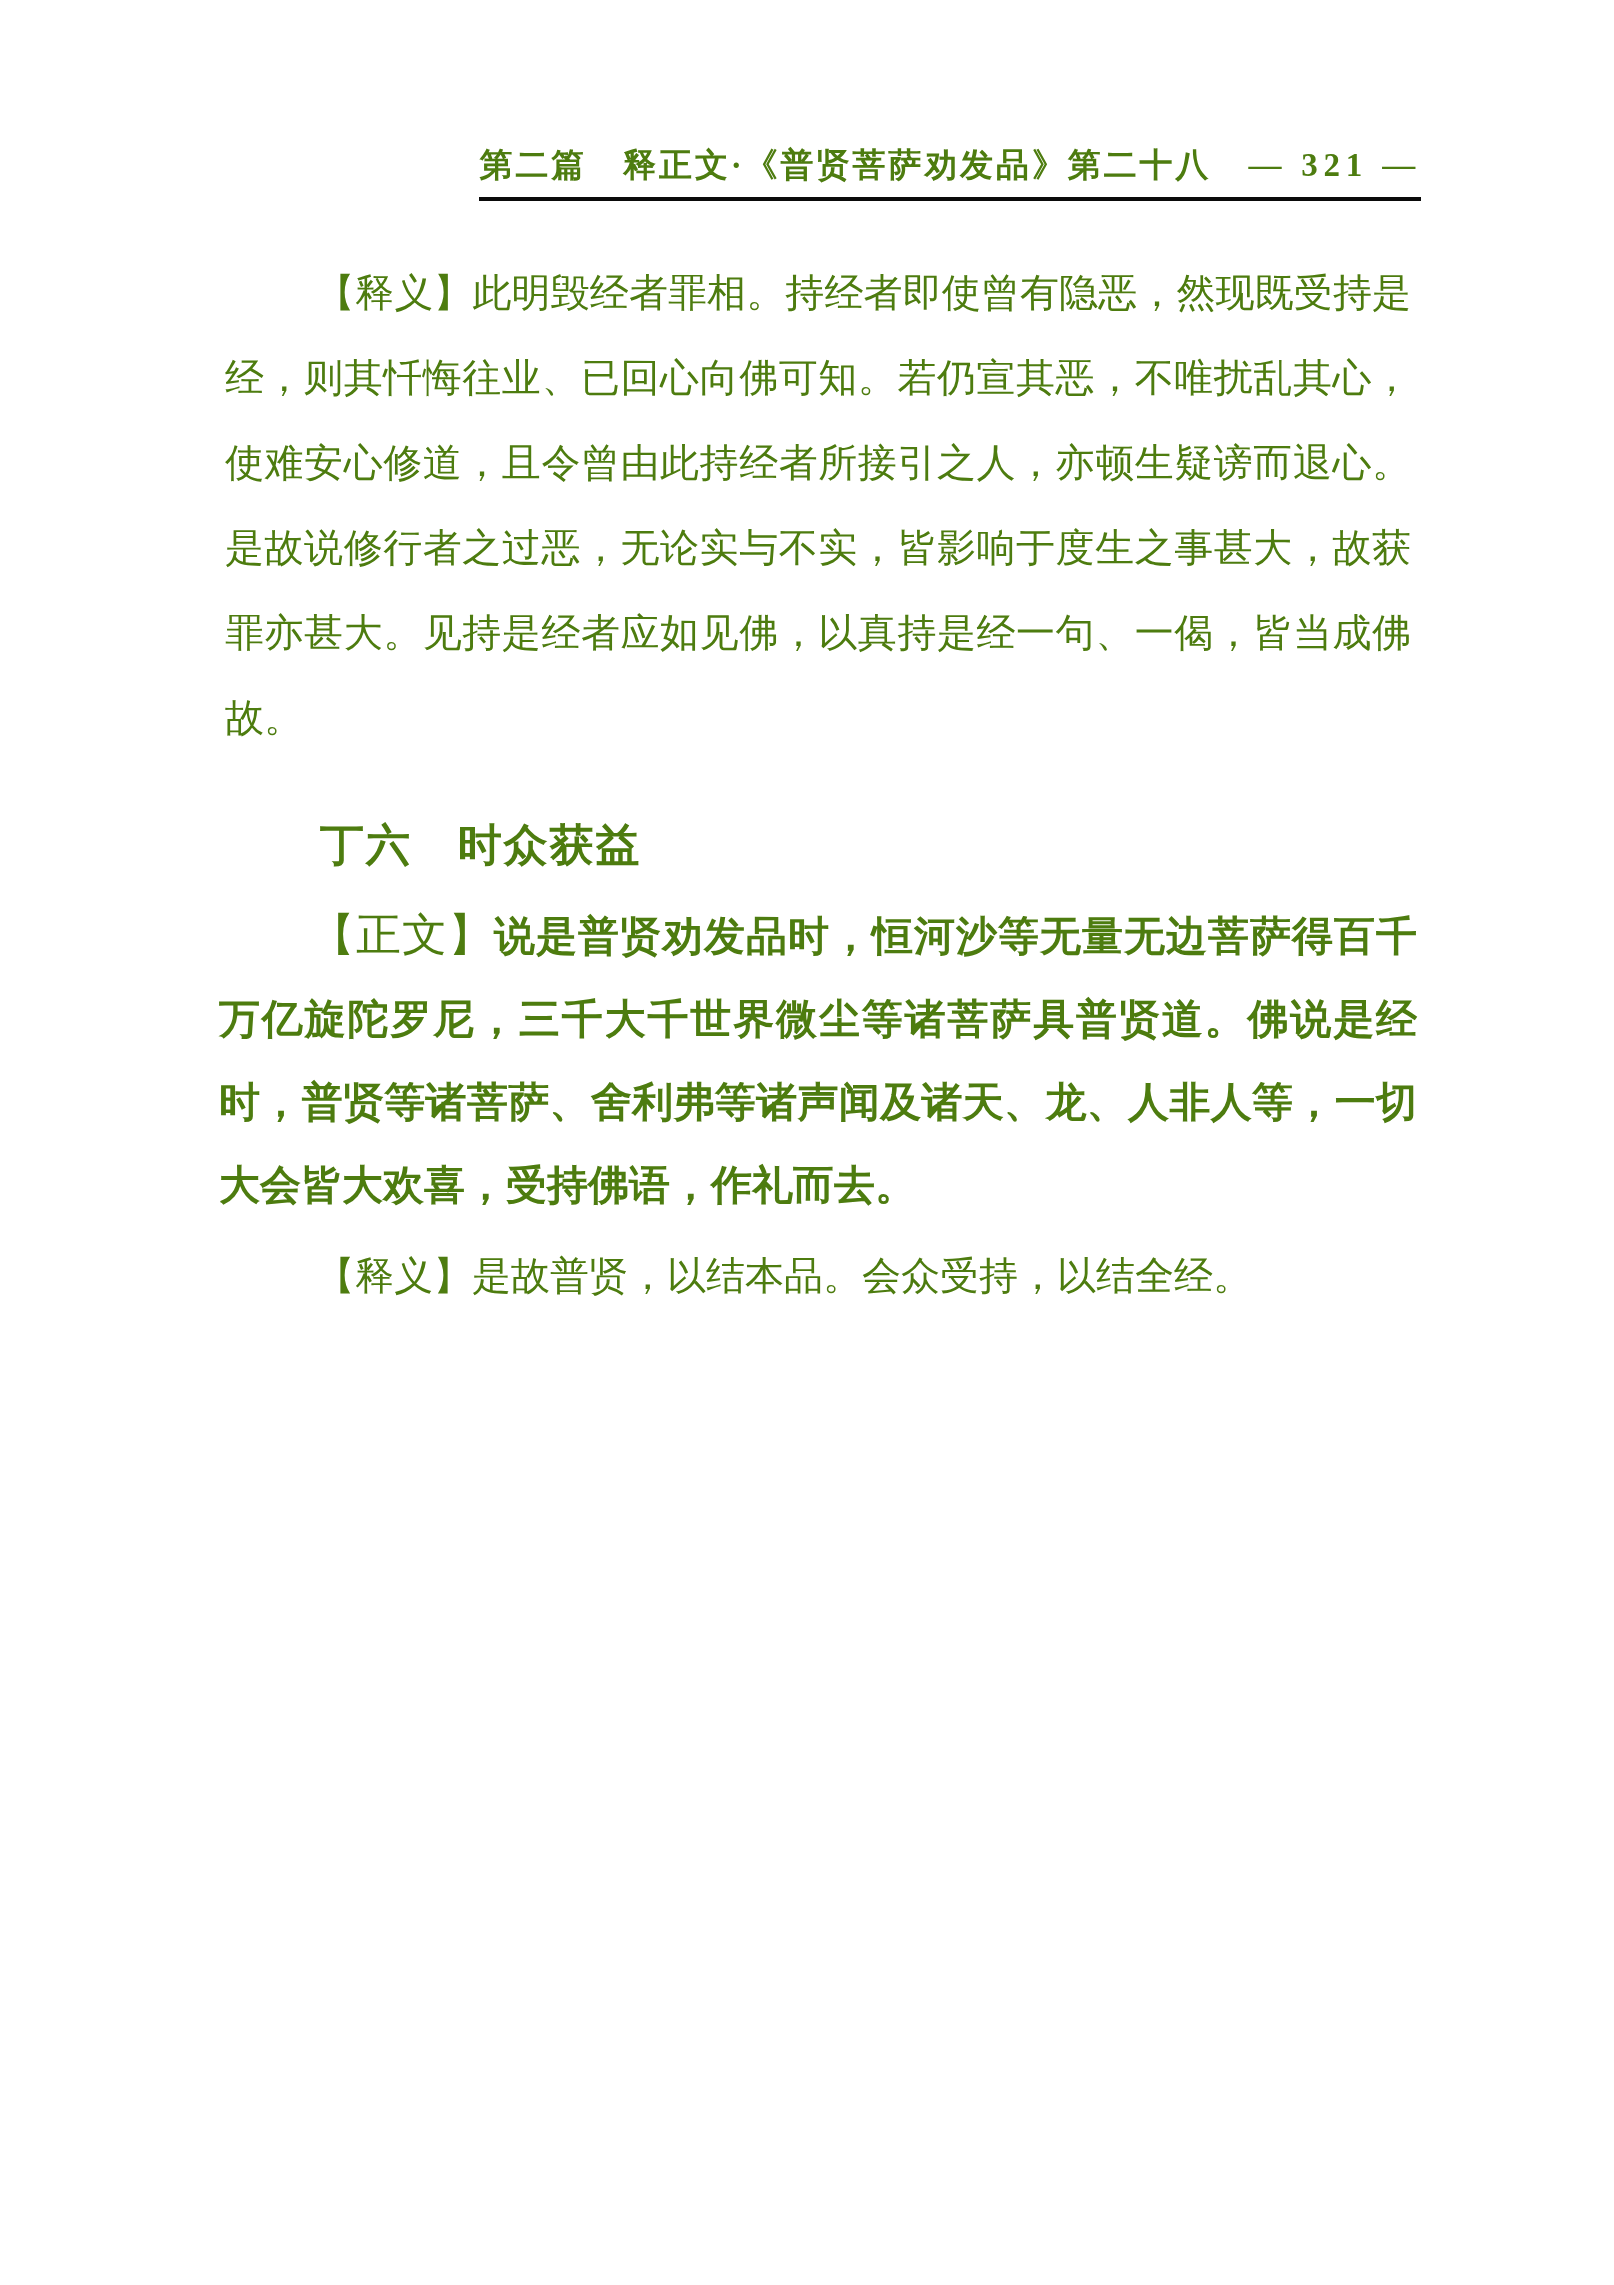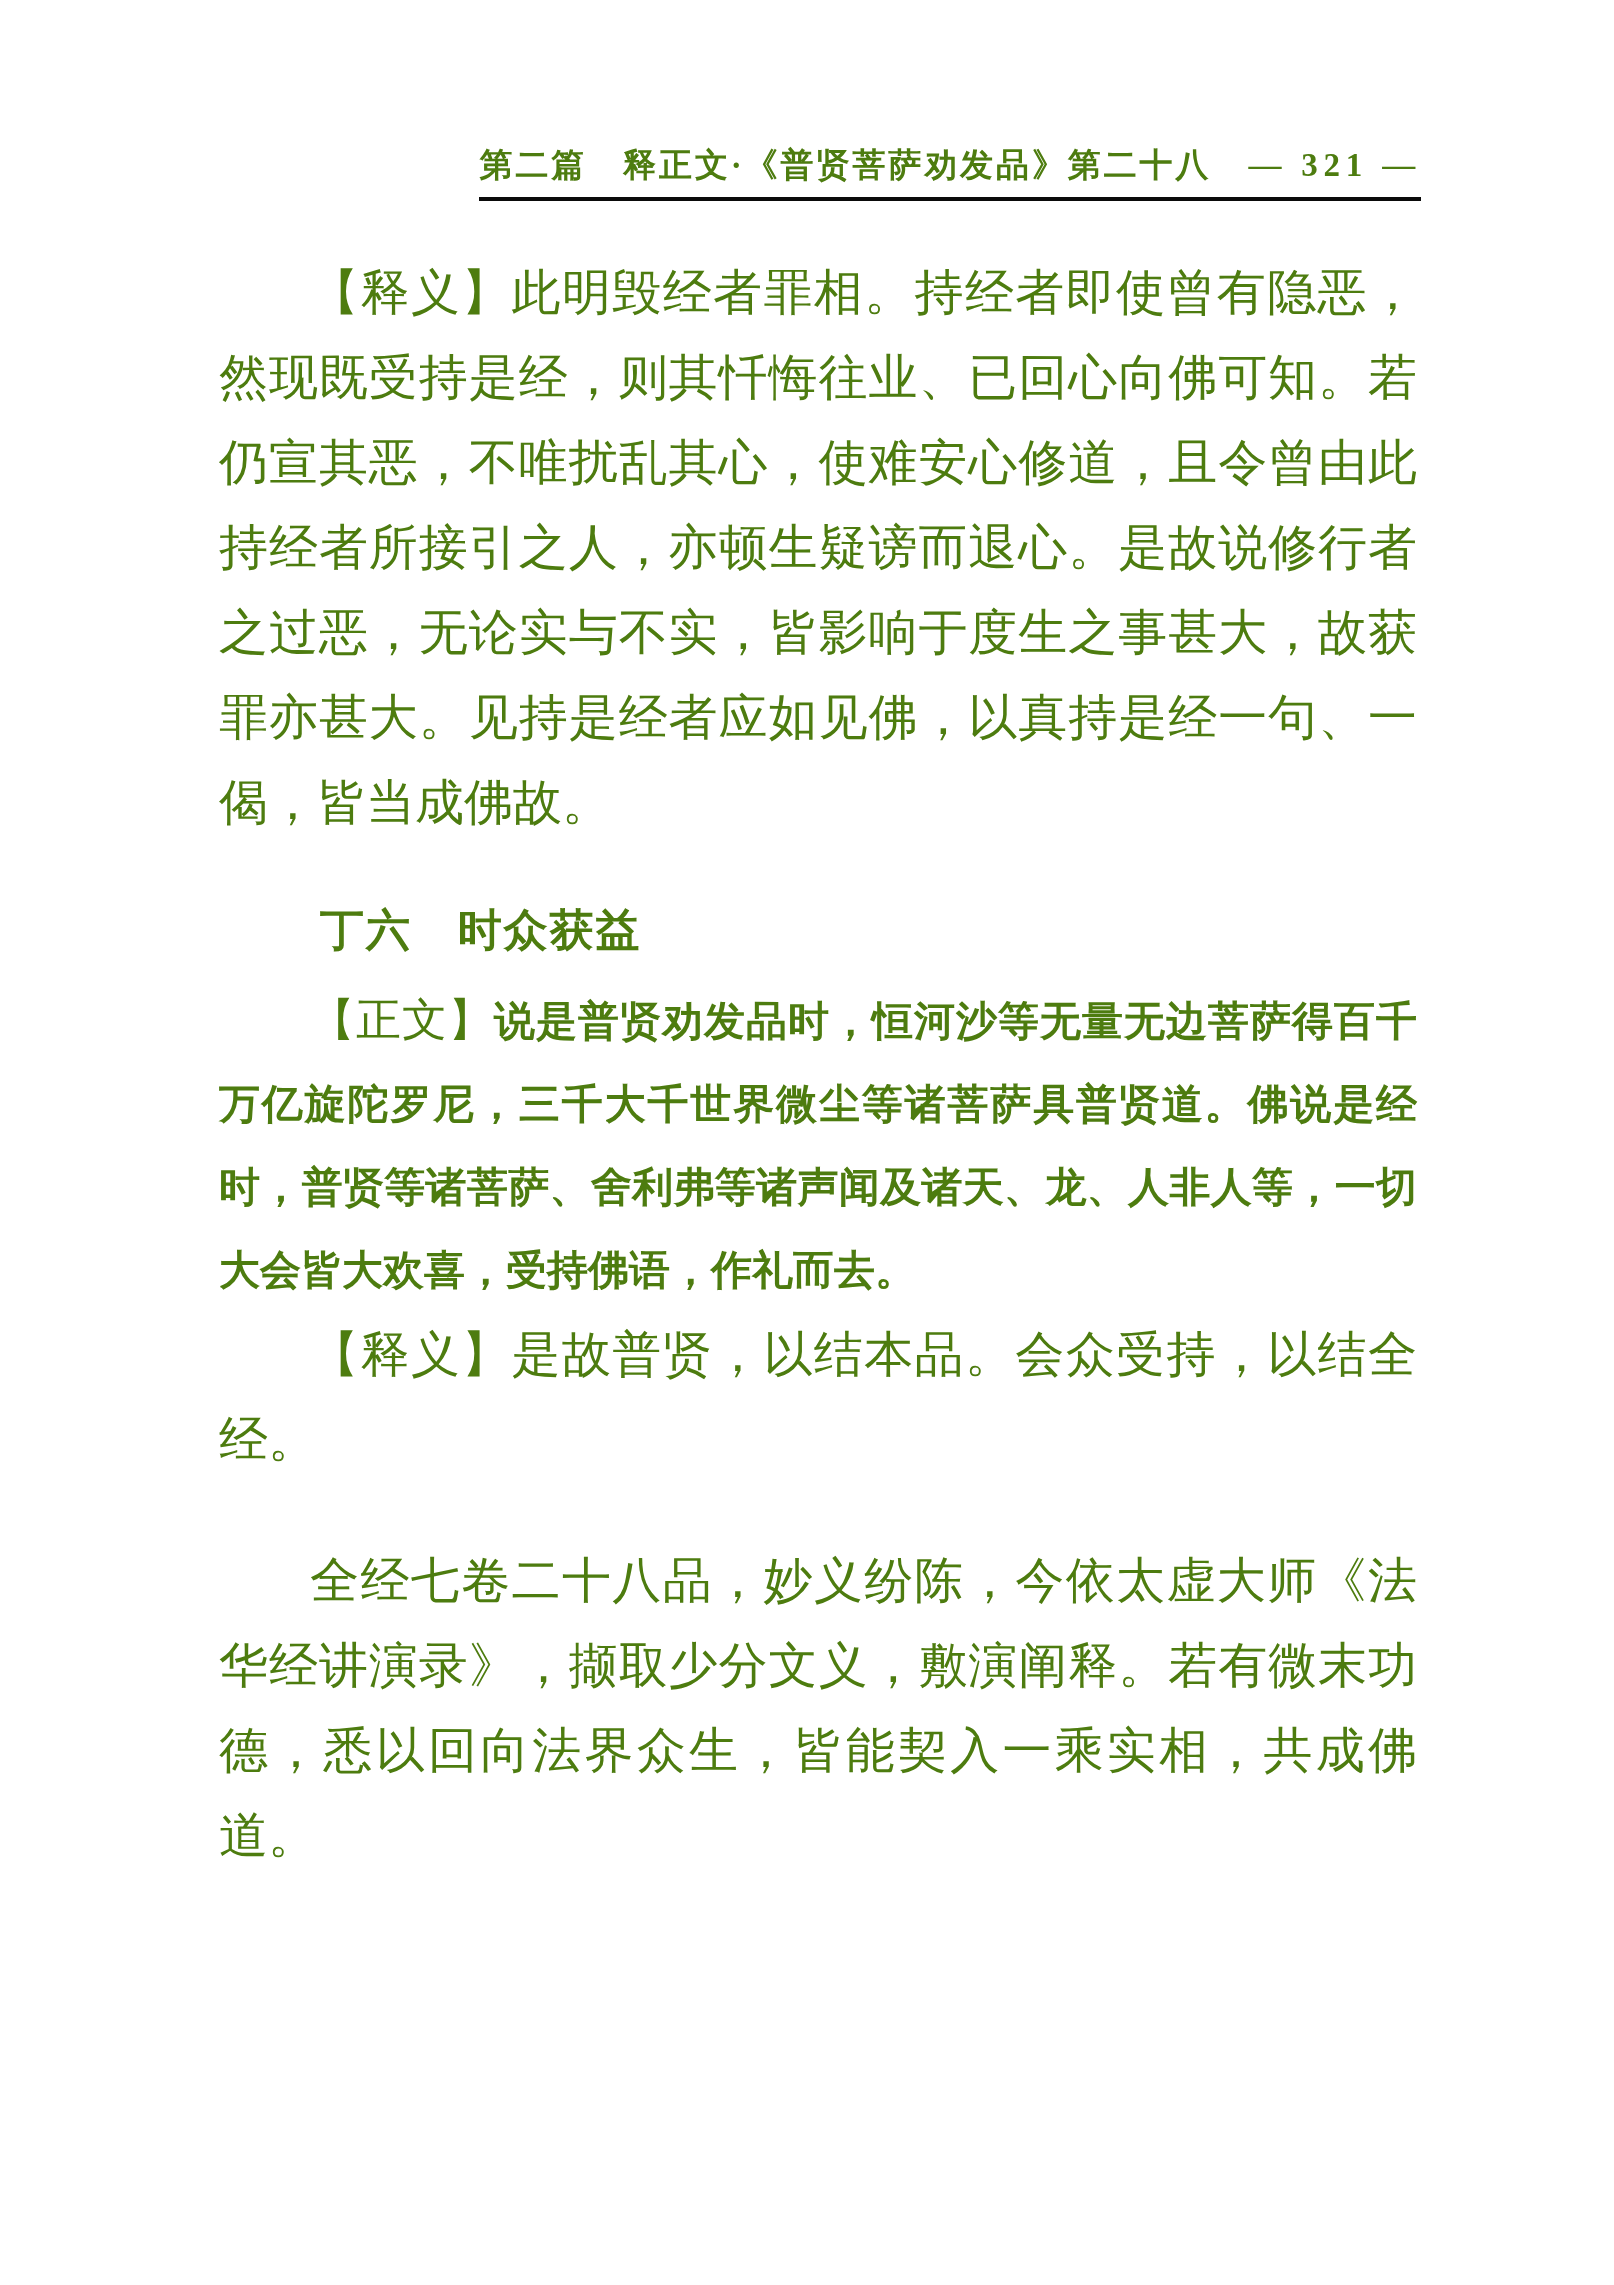--- a/index.html
+++ b/index.html
@@ -44,23 +44,23 @@
   .sutra {
     font-family: "Liberation Sans", sans-serif;
     font-weight: 700;
     font-size: 41px;
     line-height: 83px;
     margin: 0;
   }
   .commentary {
     font-family: "Liberation Serif", serif;
     font-weight: 400;
-    font-size: 49px;
+    font-size: 39px;
     line-height: 85px;
-    margin: 0;
+    margin: 6px;
   }
   .indent2 {
     text-indent: 91px;
   }
   .section-heading {
     font-family: "Liberation Sans", sans-serif;
     font-weight: 700;
     font-size: 44px;
     line-height: 49px;
     margin: 60px 0 25px 0;
@@ -94,18 +94,17 @@
     <p class="commentary indent2">【释义】此明毁经者罪相。持经者即使曾有隐恶，然现既受持是经，则其忏悔往业、已回心向佛可知。若仍宣其恶，不唯扰乱其心，使难安心修道，且令曾由此持经者所接引之人，亦顿生疑谤而退心。是故说修行者之过恶，无论实与不实，皆影响于度生之事甚大，故获罪亦甚大。见持是经者应如见佛，以真持是经一句、一偈，皆当成佛故。</p>
 
     <h2 class="section-heading">丁六　时众获益</h2>
 
     <p class="sutra indent2">
       <span class="sutra-lead">【正文】</span><span>说是普贤劝发品时，恒河沙等无量无边菩萨得百千万亿旋陀罗尼，三千大千世界微尘等诸菩萨具普贤道。佛说是经时，普贤等诸菩萨、舍利弗等诸声闻及诸天、龙、人非人等，一切大会皆大欢喜，受持佛语，作礼而去。</span>
     </p>
 
     <p class="commentary indent2">【释义】是故普贤，以结本品。会众受持，以结全经。</p>
 
-    <p class="commentary indent2 closing">全经七卷二十八品，妙义纷陈，今依太虚大师《法华经讲演录》，撷取少分文义，敷演阐释。若有微末功德，悉以回向法界众生，皆能契入一乘实相，共成佛道。</p>
 
   </div>
 
 </div>
 
 
 </body></html>

